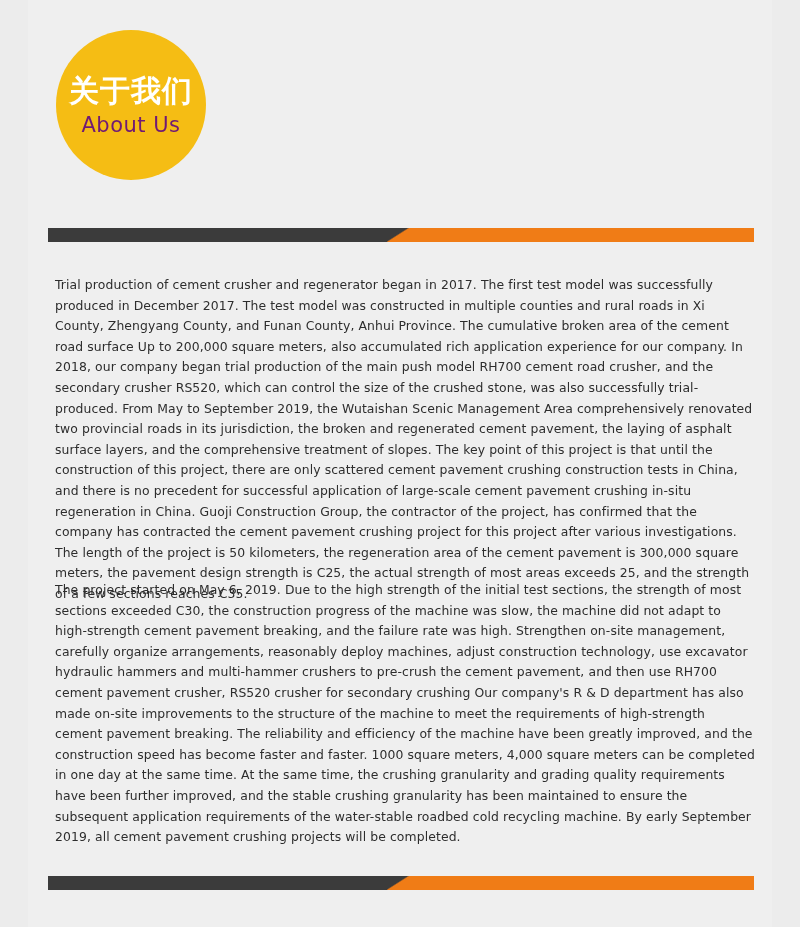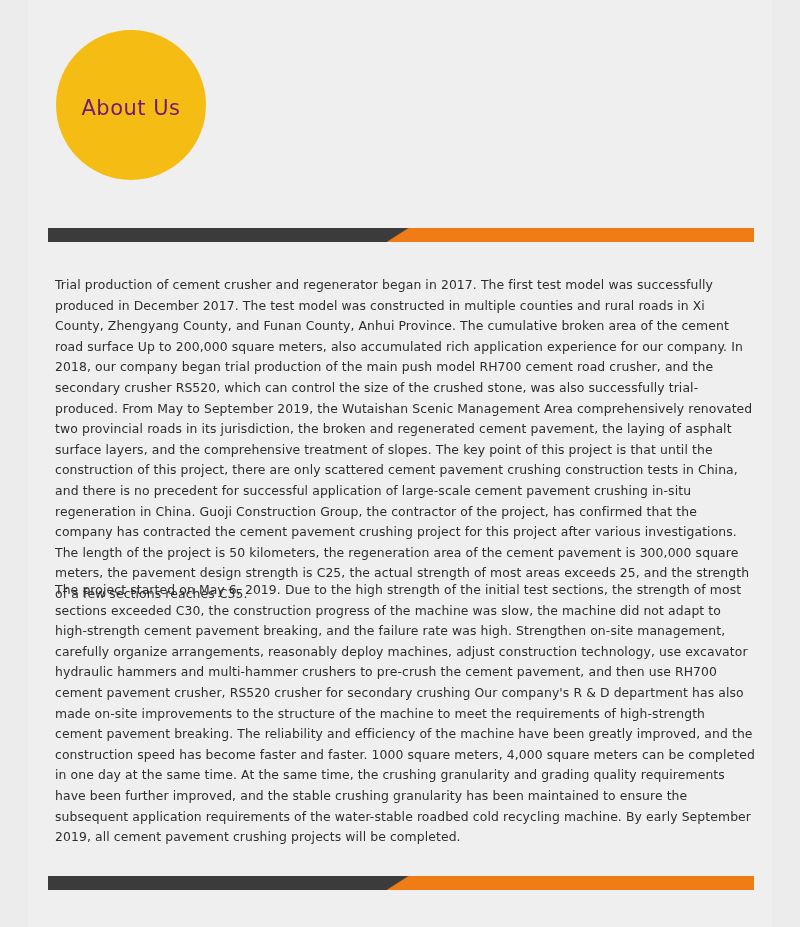--- a/index.html
+++ b/index.html
@@ -117,20 +117,21 @@
   .para-2 { top: 580px; }
 </style>
 </head>
 <body>
 
 <div class="page">
   <div class="content">
 
     <div class="badge-wrap">
       <div class="badge-circle">
+        <div class="badge-cn">关于我们</div>
         <div class="badge-en">About Us</div>
       </div>
     </div>
 
     <div class="divider divider-top">
       <div class="dark"></div>
       <div class="slant"></div>
       <div class="orange"></div>
     </div>
 

